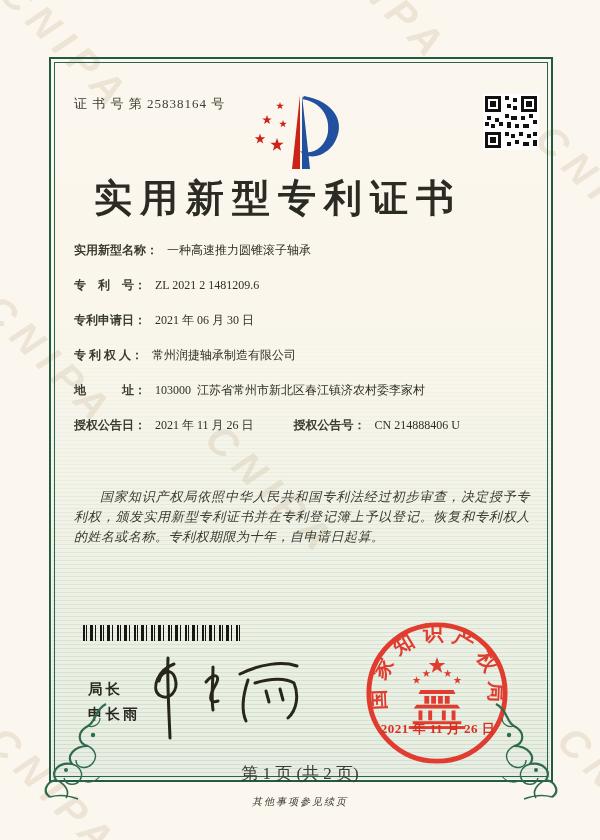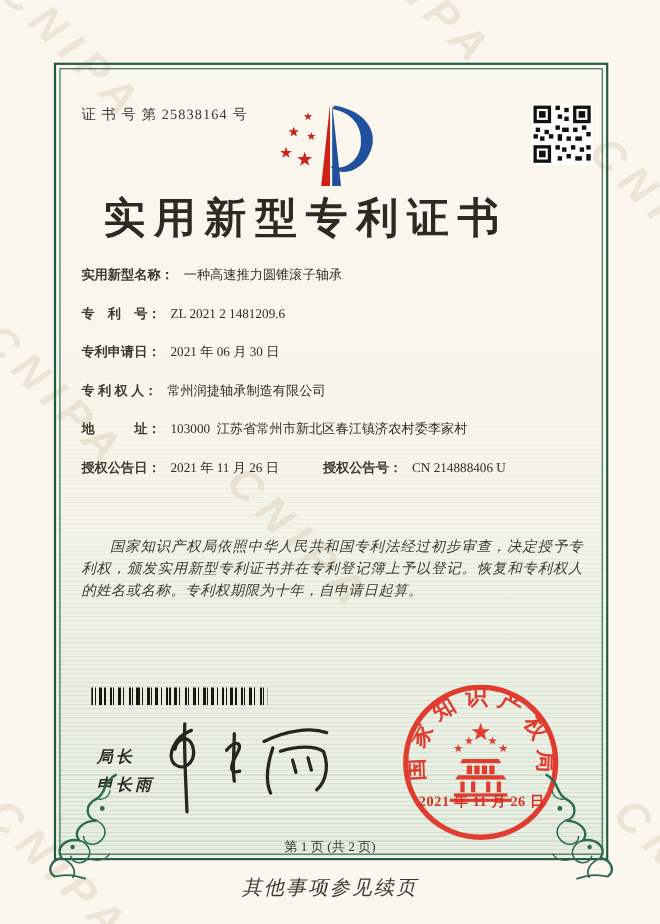--- a/index.html
+++ b/index.html
@@ -73,39 +73,38 @@
       #17170f 0 2px, transparent 2px 3px,
       #17170f 3px 4px, transparent 4px 7px,
       #17170f 7px 10px, transparent 10px 12px,
       #17170f 12px 13px, transparent 13px 17px);
   }
 
   .director {
     left:88px; top:677px; font-family:"Liberation Sans","DejaVu Sans",sans-serif;
     font-weight:bold; font-size:14.5px; letter-spacing:3px; color:#2a2a22;
     line-height:25px;
-    font-style:italic;
   }
   .signature { left:142px; top:650px; width:180px; height:95px; }
 
   .seal { left:364px; top:620px; width:146px; height:146px; opacity:0.95; }
   .seal-date {
     left:368px; top:720px; width:140px; text-align:center;
     font-size:13px; font-weight:bold; color:#d92f22; letter-spacing:0.5px;
     white-space:pre-wrap; z-index:4;
   }
 
   .flourish { width:80px; height:100px; z-index:4; }
   .flourish.left { left:36px; top:700px; }
   .flourish.right { left:486px; top:700px; transform:scaleX(-1); }
 
-  .page-num { left:0; top:762px; width:600px; text-align:center; font-size:12px; color:#3b3b31; }
+  .page-num { left:0; top:762px; width:600px; text-align:center; font-size:17px; color:#3b3b31; }
   .cont-note {
     left:0; top:795px; width:600px; text-align:center;
-    font-size:18px; font-style:italic; color:#3a3a2f; letter-spacing:2px;
+    font-size:10px; font-style:italic; color:#3a3a2f; letter-spacing:2px;
   }
 </style>
 </head>
 <body>
 
 <div class="wm" style="left:-18px; top:22px;">CNIPA</div>
 <div class="wm" style="left:300px; top:-26px;">CNIPA</div>
 <div class="wm" style="left:518px; top:168px;">CNIPA</div>
 <div class="wm" style="left:-34px; top:338px;">CNIPA</div>
 <div class="wm" style="left:188px; top:468px;">CNIPA</div>

